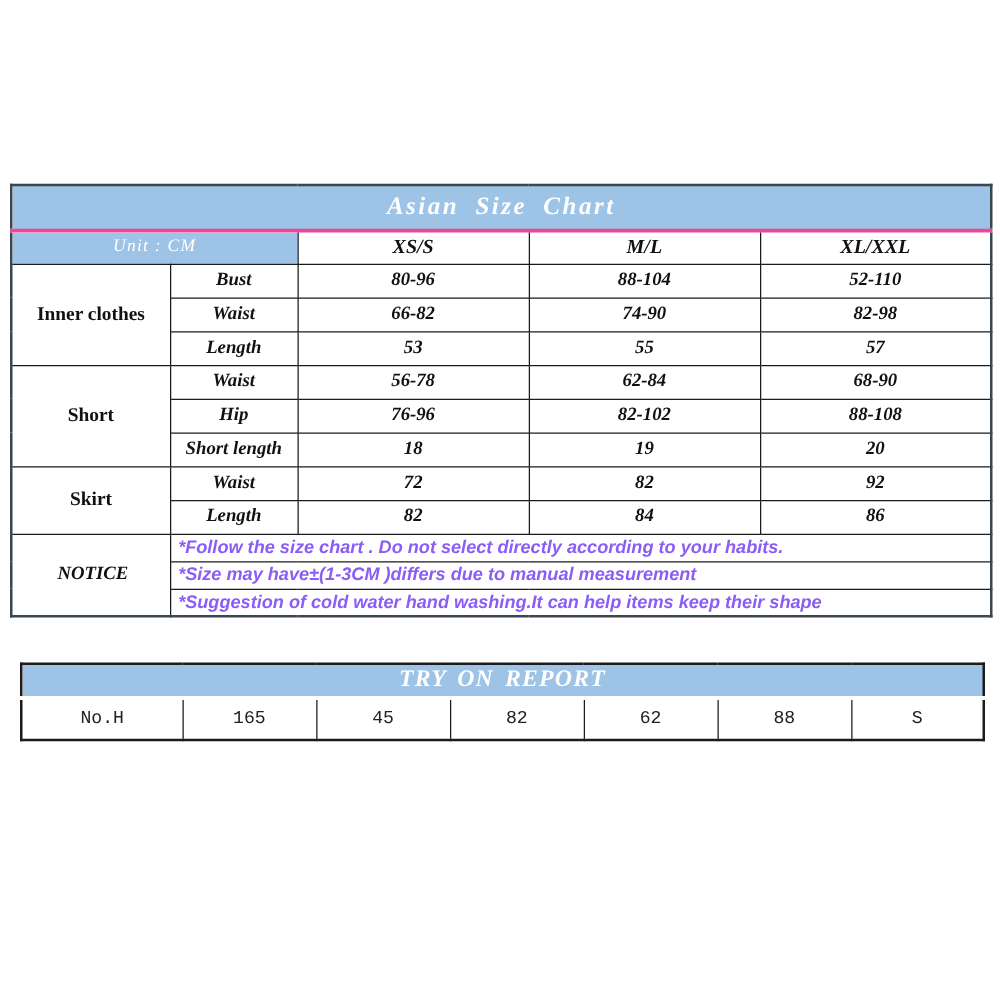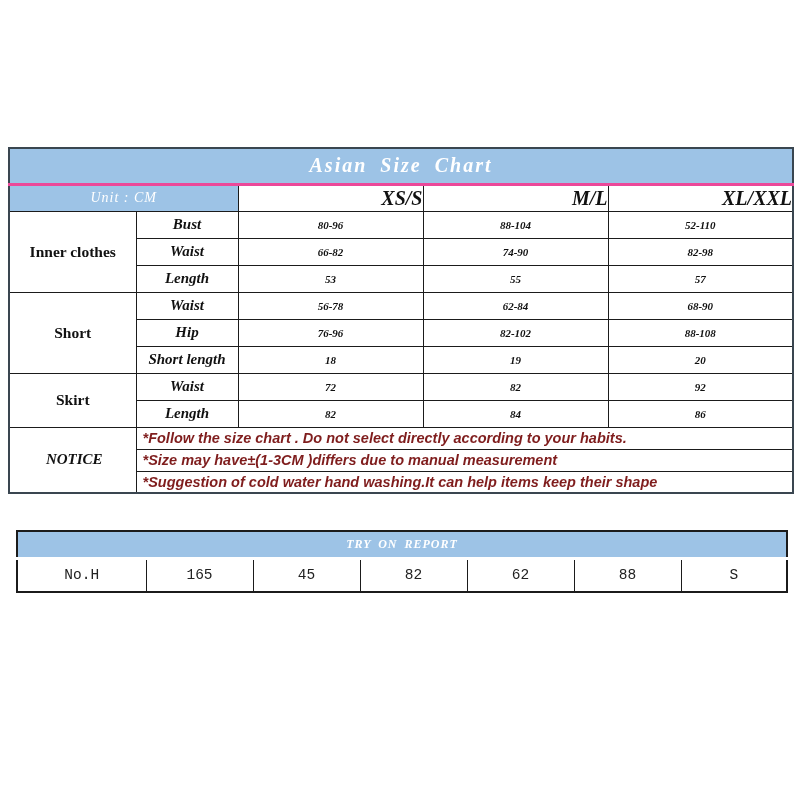--- a/index.html
+++ b/index.html
@@ -20,36 +20,36 @@
   .cream{background:var(--cream);}
 
   
   .tbl-size{width:784px;margin:147px 0 0 8px;border:2px solid var(--frame);}
   .rh-title td{height:36px;border-bottom:3px solid #ec4899;}
   .rh-unit td{height:27px;}
   .rh-data td{height:27px;}
   .rh-notice td{height:22px;}
   .size-title{font-style:italic;font-weight:700;font-size:20px;letter-spacing:2px;word-spacing:6px;}
   .unit{font-style:italic;font-size:14px;letter-spacing:1px;}
-  .colhead{font-style:italic;font-weight:600;font-size:20px;text-align:right;}
+  .colhead{font-style:italic;font-weight:600;font-size:16px;}
   .cat{font-weight:600;font-size:15.5px;}
   .attr{font-style:italic;font-weight:600;font-size:15px;}
-  .val{font-style:italic;font-weight:600;font-size:11px;}
+  .val{font-style:italic;font-weight:600;font-size:15px;}
   .notice-label{font-style:italic;font-weight:700;font-size:15px;text-align:center;padding-left:3px;margin-top:20px;}
   .notice-line{
-    text-align:left;padding-left:6px;color:#7f1d1d;
+    text-align:left;padding-left:6px;color:#8b5cf6;
     font-family:"Liberation Sans",sans-serif;font-style:italic;font-weight:600;font-size:14.5px;
   }
 
   
   .tbl-report{width:770px;margin:36px 0 0 16px;border:2px solid var(--ink);}
   .rh-rtitle td{height:27px;border-bottom:3px solid #ffffff;}
   .rh-rhead td{height:20px;}
   .rh-rrow td{height:34px;}
-  .report-title{font-style:italic;font-weight:700;font-size:12px;letter-spacing:1px;word-spacing:3px;}
+  .report-title{font-style:italic;font-weight:700;font-size:19px;letter-spacing:1px;word-spacing:3px;}
   .mono{font-family:"Liberation Mono","DejaVu Sans Mono",monospace;font-size:14.5px;color:#222;font-weight:400;}
 </style>
 </head>
 <body>
 
 <table class="tbl-size">
   <colgroup>
     <col style="width:127px">
       <col style="width:102px">
     <col style="width:185px">

